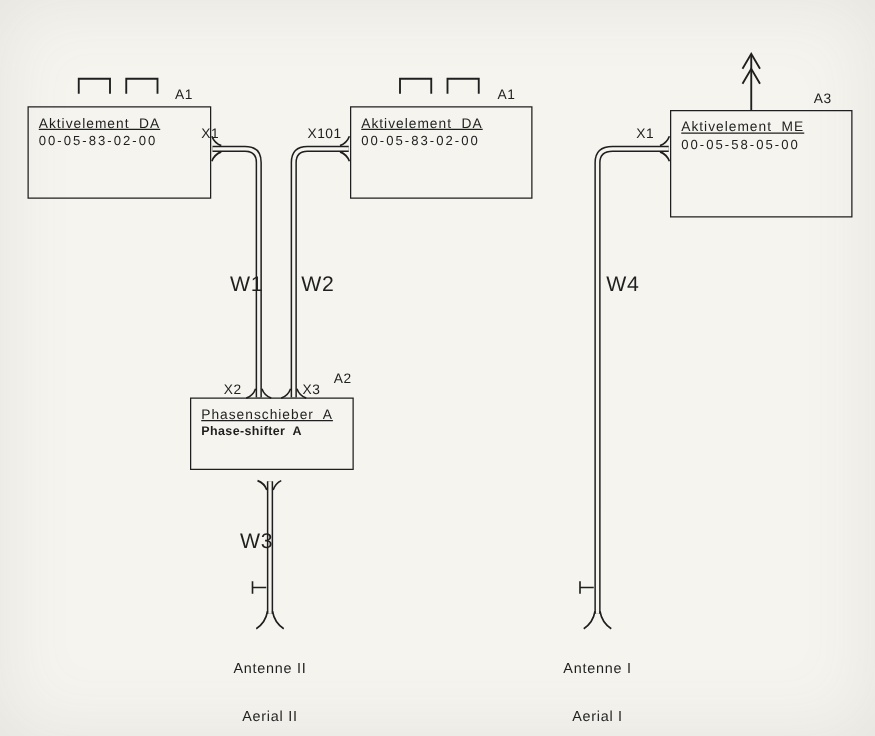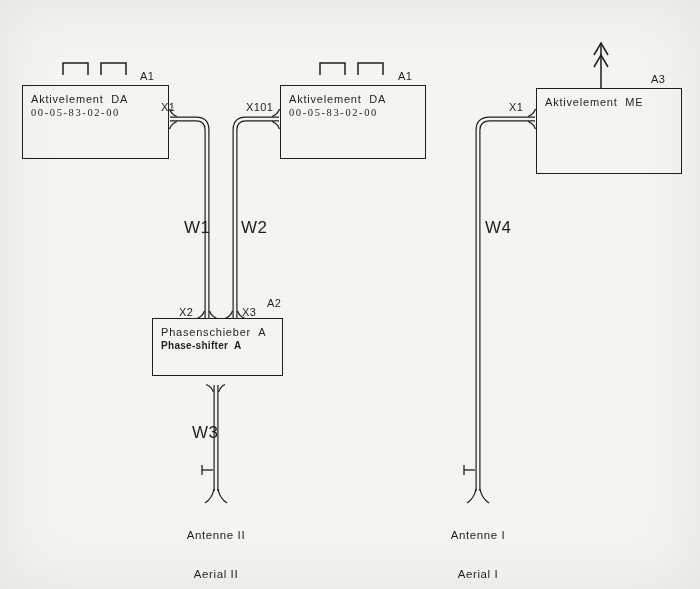--- a/index.html
+++ b/index.html
@@ -9,27 +9,27 @@
     background:#f5f4ef;
     font-family:"Liberation Sans", sans-serif;
     color:#1f1f1f; overflow:hidden;
     box-shadow: inset 0 0 60px rgba(120,115,100,0.12);
   }
   svg.wires { position:absolute; left:0; top:0; }
   .module {
     position:absolute; border:1.6px solid #1f1f1f; background:transparent;
   }
   .module .title {
-    font-size:11px; letter-spacing:0.8px; white-space:pre; padding:7px 0 0 8px;
+    font-size:11px; letter-spacing:0.8px; white-space:pre; padding:7px 0 0 8px;text-decoration:underline;
   }
   .module .sub {
     font-size:10px; font-weight:bold; letter-spacing:0.3px; white-space:pre; padding:2px 0 0 8px;
   }
   .module .part {
-    font-family:Liberation Serif, serif;
+    font-family:Liberation Sans, sans-serif;
     font-size:10.5px; letter-spacing:1.6px; white-space:pre; padding:2px 0 0 8px;
   }
   .lbl {
     position:absolute; font-size:11px; letter-spacing:0.4px; white-space:pre; line-height:12px;
   }
   .cable-lbl {
     position:absolute; font-size:17px; letter-spacing:0.5px; line-height:13px;
   }
   .ant {
     position:absolute; width:106px; text-align:center;
@@ -124,20 +124,21 @@
     <div class="part">00-05-83-02-00</div>
   </div>
 
   <div class="module" style="left:280px; top:85px; width:146px; height:74px">
     <div class="title">Aktivelement  DA</div>
     <div class="part">00-05-83-02-00</div>
   </div>
 
   <div class="module" style="left:536px; top:88px; width:146px; height:86px">
     <div class="title">Aktivelement  ME</div>
+    <div class="part">00-05-58-05-00</div>
   </div>
 
   <div class="module" style="left:152px; top:318px; width:131px; height:58px">
     <div class="title">Phasenschieber  A</div>
     <div class="sub">Phase-shifter  A</div>
   </div>
 
   <span class="lbl" style="left:140px; top:70px">A1</span>
   <span class="lbl" style="left:398px; top:70px">A1</span>
   <span class="lbl" style="left:651px; top:73px">A3</span>

